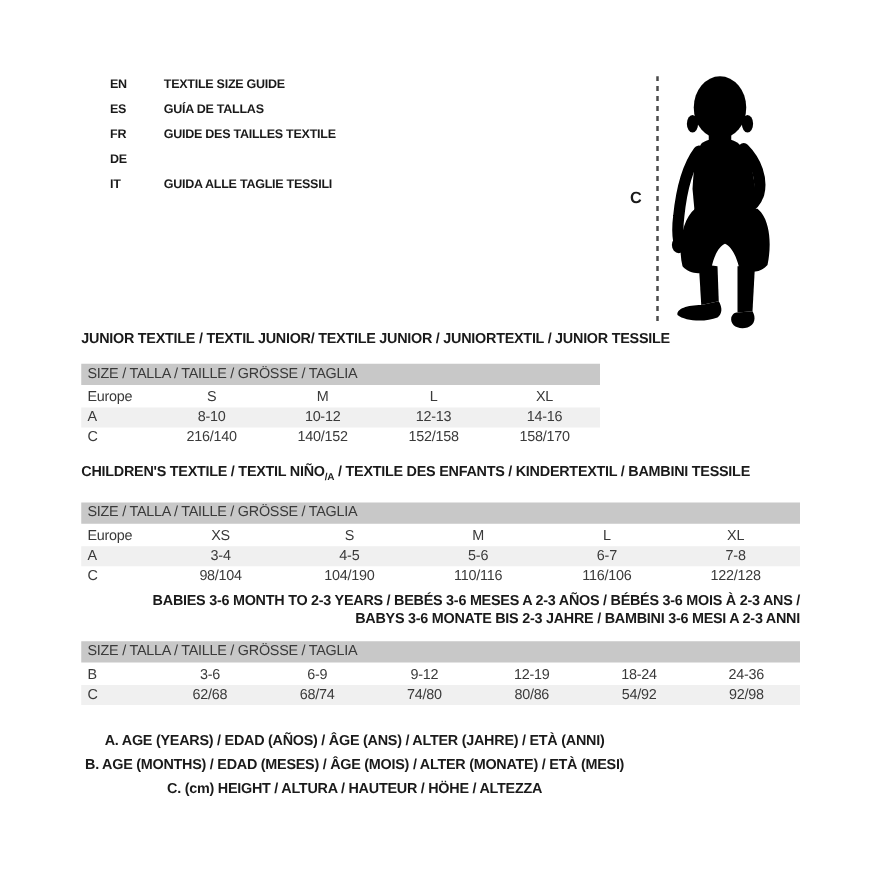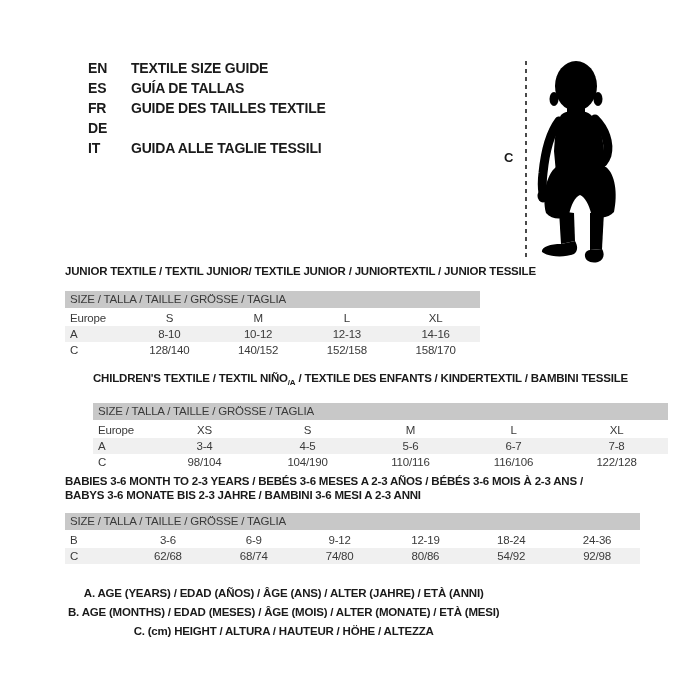--- a/index.html
+++ b/index.html
@@ -3,36 +3,36 @@
 <meta charset="utf-8">
 <style>
   html,body{margin:0;padding:0;background:#ffffff;}
   .page{
     position:relative;width:700px;height:700px;background:#ffffff;overflow:hidden;
     font-family:"Liberation Sans","DejaVu Sans",sans-serif;color:#1a1a1a;
     -webkit-font-smoothing:antialiased;
   }
   
   .lang-block{position:absolute;left:68px;top:58px;}
-  .lang-row{display:flex;height:20px;line-height:20px;font-size:14px;font-weight:bold;letter-spacing:-0.2px;padding-left:20px;}
+  .lang-row{display:flex;height:20px;line-height:20px;font-size:10px;font-weight:bold;letter-spacing:-0.2px;padding-left:20px;}
   .lang-code{width:43px;}
   
   .height-line{
     position:absolute;left:525px;top:61px;width:2px;height:198px;
     background:repeating-linear-gradient(to bottom,#4a4a4a 0 4px,transparent 4px 8px);
   }
   .height-label{position:absolute;left:504px;top:150px;font-size:13px;font-weight:bold;}
   .silhouette{position:absolute;left:533px;top:55px;}
   
   .table-block{position:absolute;left:65px;}
   .t1{top:264px;width:415px;}
-  .t2{top:371px;width:575px;margin-left:28px;}
+  .t2{top:371px;width:575px;}
   .t3{top:474px;width:575px;}
   .t-title{font-size:11.5px;font-weight:bold;letter-spacing:-0.2px;line-height:14px;margin-bottom:13px;white-space:nowrap;}
-  .t3 .t-title{margin-bottom:11px;}
+  .t3 .t-title{margin-bottom:11px;text-align:right;}
   .t-sub{font-size:8px;vertical-align:sub;}
   .t-header{
     height:17px;line-height:17px;background:#c8c8c8;color:#3a3a3a;
     font-size:11.5px;letter-spacing:-0.2px;padding-left:5px;box-sizing:border-box;margin-bottom:2px;
   }
   .trow{display:flex;height:16px;line-height:16px;font-size:11.5px;color:#3a3a3a;letter-spacing:-0.2px;justify-content:center;}
   .trow.shaded{background:#f0f0f0;}
   .tlabel{width:60px;padding-left:5px;box-sizing:border-box;}
   .tcell{flex:1;text-align:center;}
   
@@ -110,21 +110,21 @@
   <div class="trow shaded">
     <div class="tlabel">A</div>
   <div class="tcell">8-10</div>
           <div class="tcell">10-12</div>
           <div class="tcell">12-13</div>
           <div class="tcell">14-16</div>
         </div>
 
   <div class="trow">
     <div class="tlabel">C</div>
-  <div class="tcell">128/140</div>
+  <div class="tcell">216/140</div>
           <div class="tcell">140/152</div>
           <div class="tcell">152/158</div>
           <div class="tcell">158/170</div>
         </div>
 </div>
   </div>
 
   <div class="table-block t2">
     <div class="t-title"><span>CHILDREN'S TEXTILE / TEXTIL NIÑO</span><span class="t-sub">/A</span><span> / TEXTILE DES ENFANTS / KINDERTEXTIL / BAMBINI TESSILE</span></div>
     <div class="t-header">SIZE / TALLA / TAILLE / GRÖSSE / TAGLIA</div>

